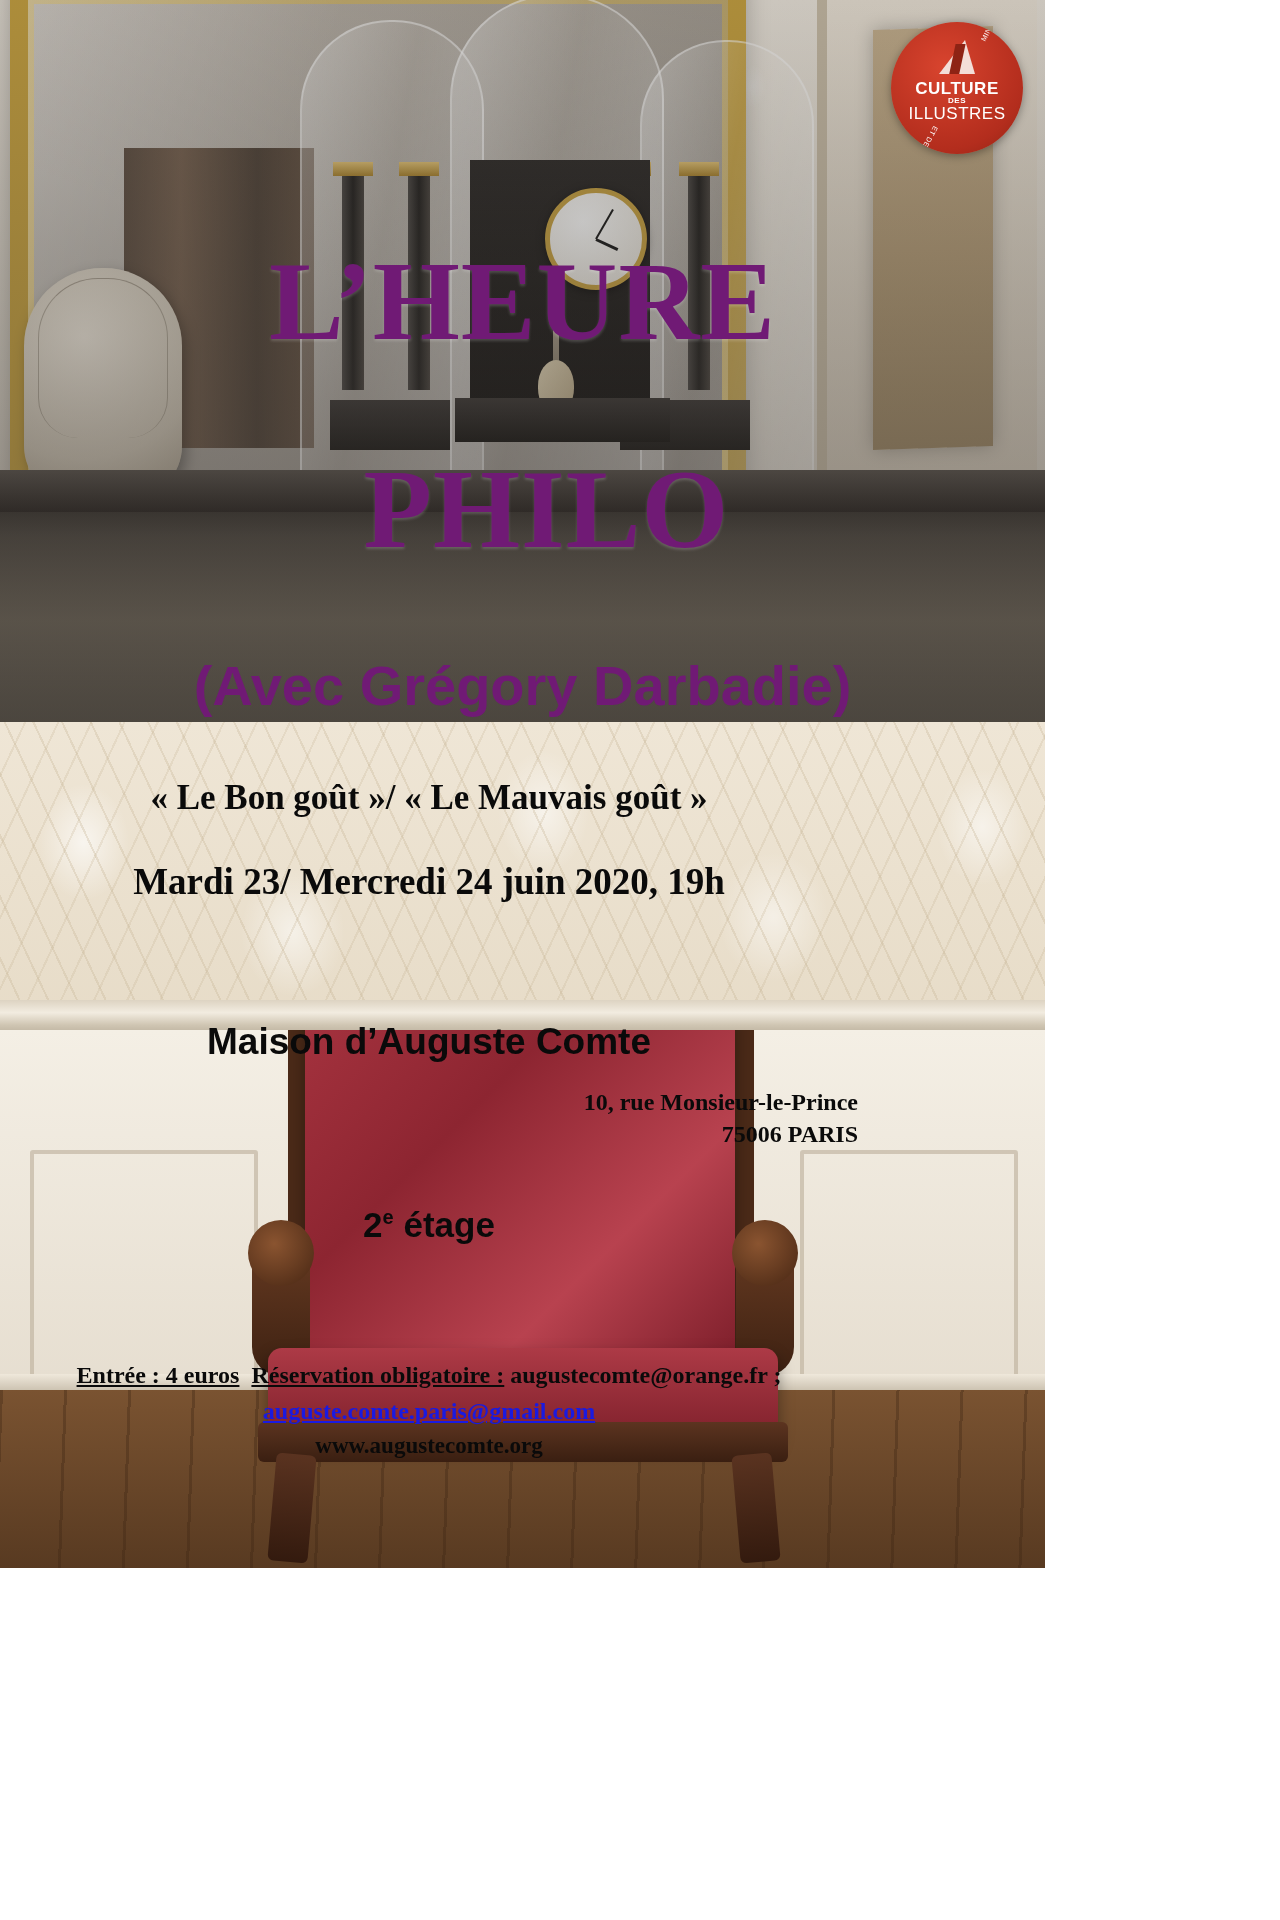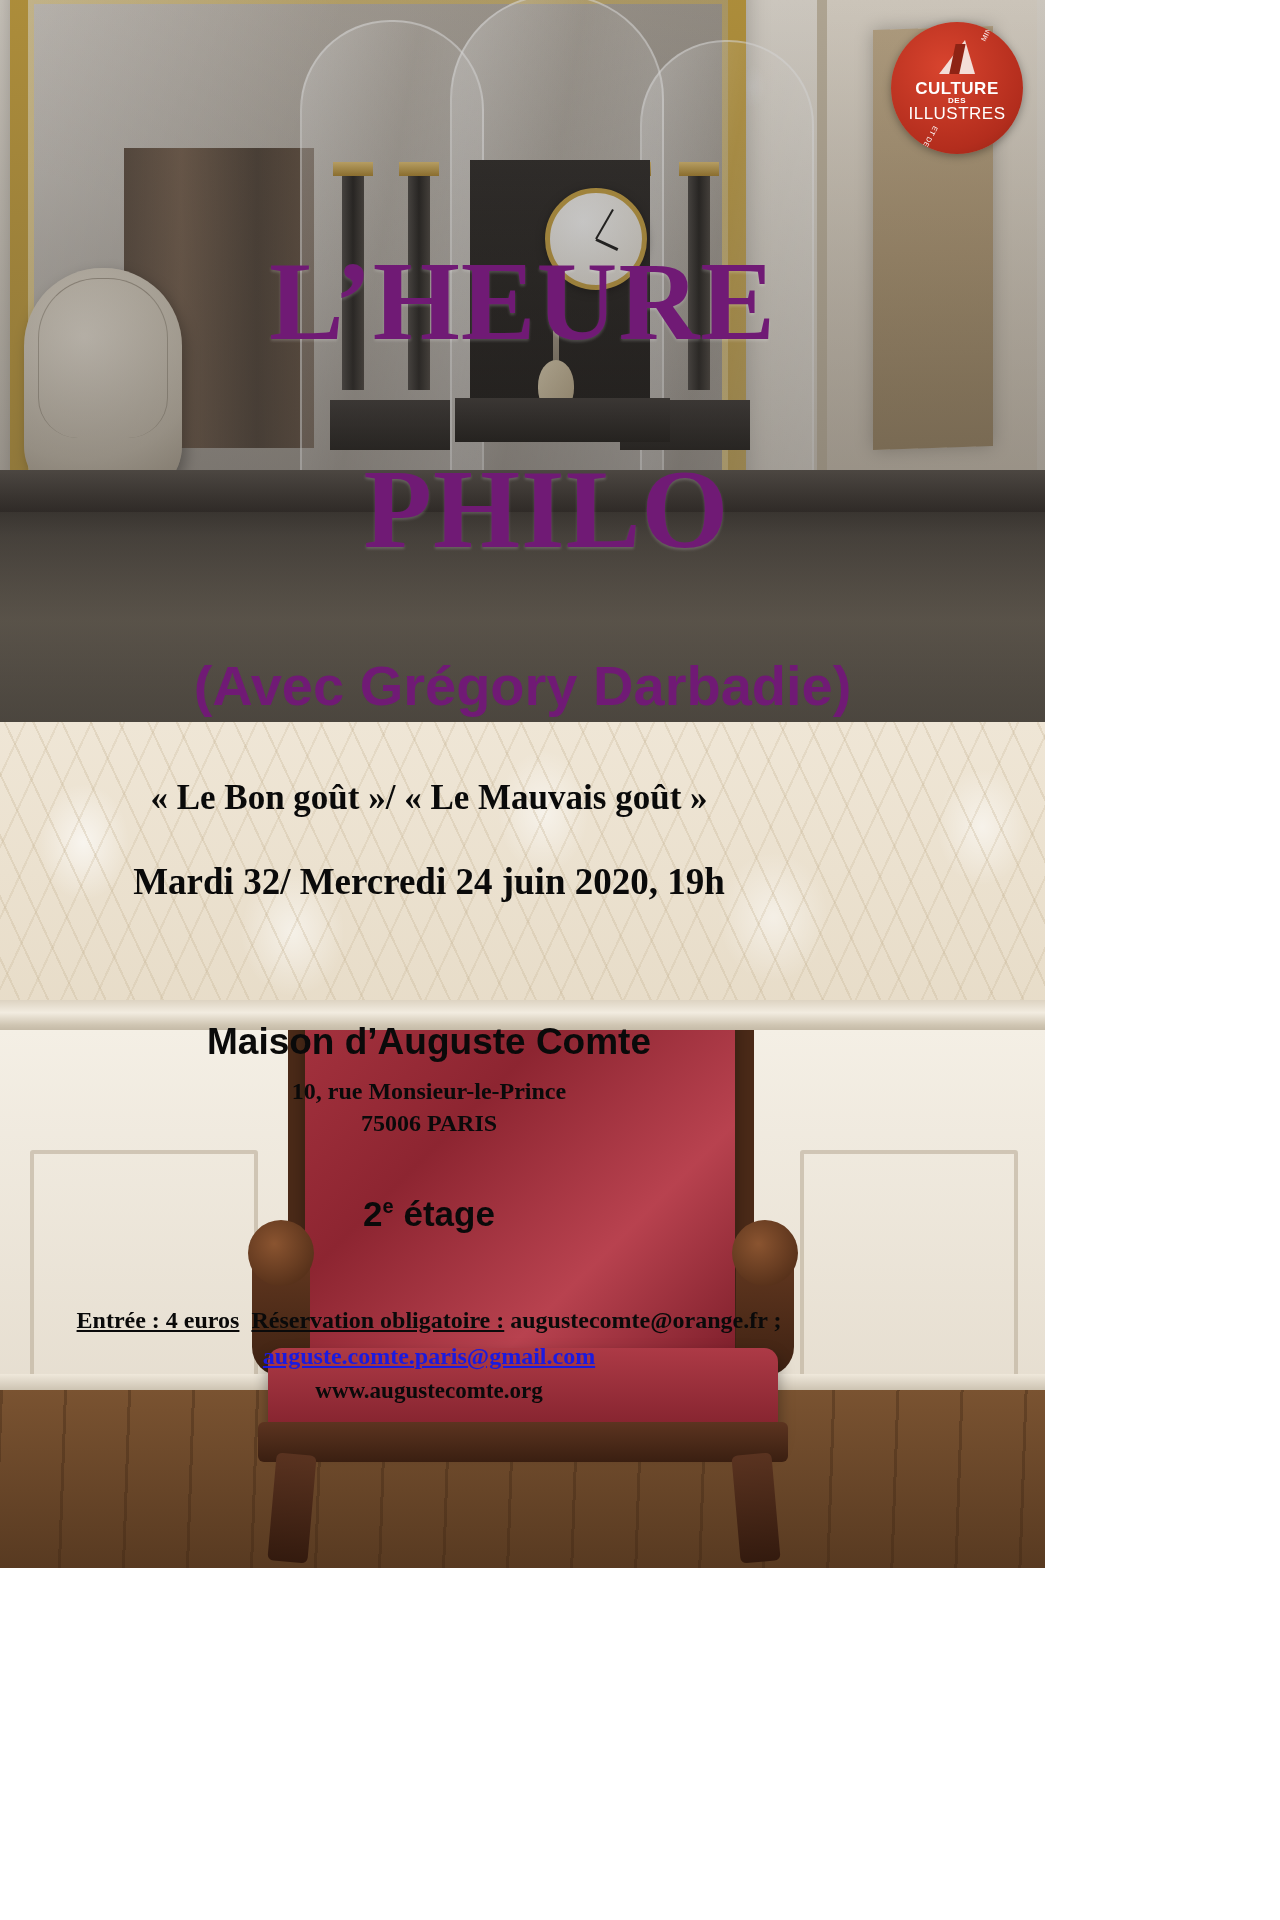--- a/index.html
+++ b/index.html
@@ -442,32 +442,33 @@
   }
   .venue-name {
     font-size: 37px;
     font-weight: 700;
     font-family: "Liberation Sans", sans-serif;
     margin: 0;
   }
   .venue-addr {
     font-size: 24px;
     font-weight: 700;
-    margin: 12px 0 0 0;
+    margin: 23px 0 0 0;
     line-height: 1.35;
+    text-align: right;
   }
   .floor-line {
     font-size: 35px;
     font-weight: 700;
     font-family: "Liberation Sans", sans-serif;
     margin: 54px 0 0 0;
   }
   .floor-line sup { font-size: 20px; vertical-align: super; }
   .contact-block {
-    margin-top: 68px;
+    margin-top: 112px;
     font-size: 24px;
     font-weight: 700;
     line-height: 1.5;
   }
   .u { text-decoration: underline; }
   .mail-link {
     color: #1a1ae0;
     text-decoration: underline;
   }
   .site-line { font-size: 23px; font-weight: 700; }
@@ -560,21 +561,21 @@
     <div class="arm-scroll left"></div>
     <div class="arm-scroll right"></div>
     <div class="chair-seat"></div>
     <div class="chair-rail"></div>
     <div class="leg l1"></div>
     <div class="leg l2"></div>
   </div>
 
   <div class="lower-text">
     <div class="quote-line">« Le Bon goût »/ « Le Mauvais goût »</div>
-    <div class="date-line">Mardi 32/ Mercredi 24 juin 2020, 19h</div>
+    <div class="date-line">Mardi 23/ Mercredi 24 juin 2020, 19h</div>
 
     <div class="venue-block">
       <div class="venue-name">Maison d’Auguste Comte</div>
       <div class="venue-addr">
         <div>10, rue Monsieur-le-Prince</div>
         <div>75006 PARIS</div>
       </div>
     </div>
 
     <div class="floor-line">

